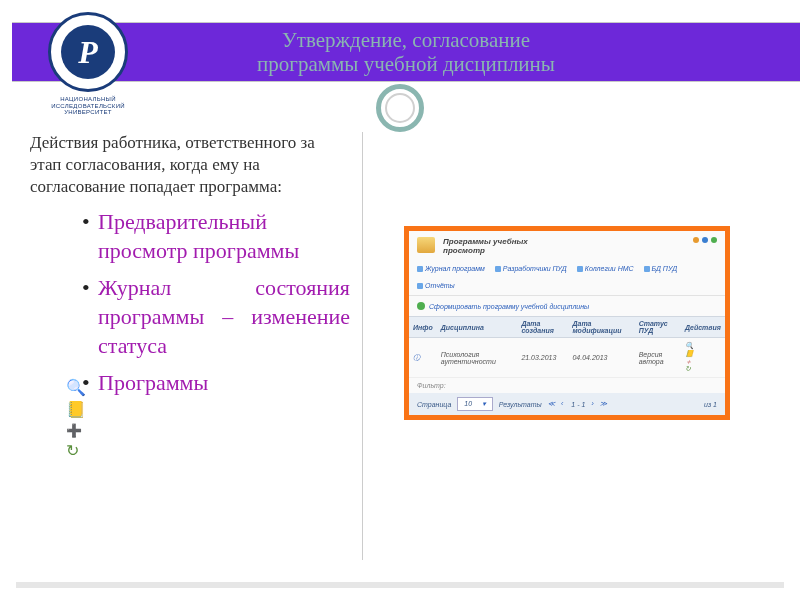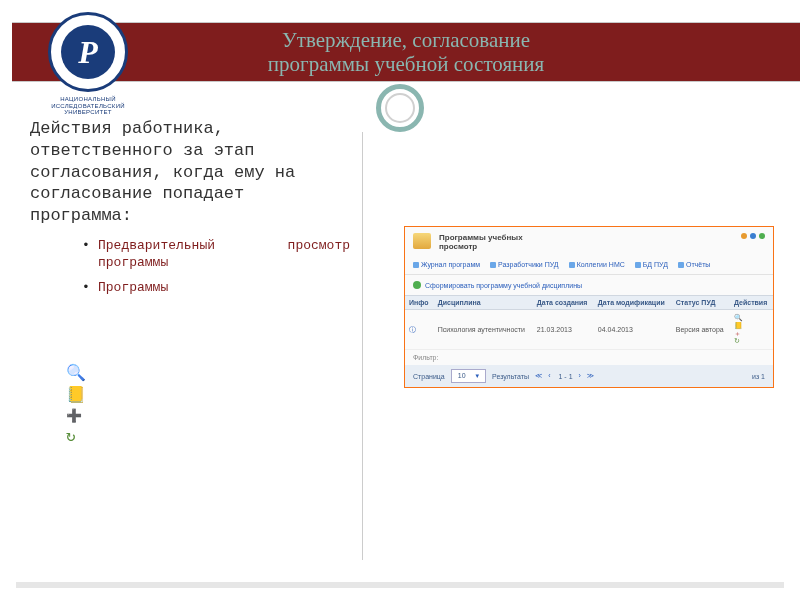--- a/index.html
+++ b/index.html
@@ -1,36 +1,36 @@
 <!DOCTYPE html>
 <html><head>
 <meta charset="utf-8">
 <style>
   * { box-sizing: border-box; margin: 0; padding: 0; }
   body { width: 800px; height: 600px; font-family: Georgia, 'Times New Roman', serif; background: #fff; position: relative; }
   .slide { width: 800px; height: 600px; position: relative; }
-  .header-band { position: absolute; top: 22px; left: 12px; right: 0; height: 60px; border-top: 1px solid #c8c8c8; border-bottom: 1px solid #c8c8c8; background: #7f1d1d; display:flex; justify-content:center; align-items:center; }
+  .header-band { position: absolute; top: 22px; left: 12px; right: 0; height: 60px; border-top: 1px solid #c8c8c8; border-bottom: 1px solid #c8c8c8; background: #6d28d9; display:flex; justify-content:center; align-items:center; }
   .title { color: #8ab6b0; font-size: 21px; text-align: center; line-height: 1.15; font-family: Georgia, serif; }
   .logo-wrap { position:absolute; top:12px; left:28px; text-align:center; width:120px; }
   .logo { width:80px; height:80px; border-radius:50%; border:3px solid #1a3c7a; position:relative; margin:0 auto; background:#fff; display:flex; align-items:center; justify-content:center; }
   .logo-inner { width:54px; height:54px; border-radius:50%; background:#1a3c7a; color:#fff; display:flex; align-items:center; justify-content:center; font-family: Georgia, serif; font-size:32px; font-weight:bold; font-style:italic; }
   .logo-caption { font-size:6px; color:#1a3c7a; letter-spacing:0.3px; margin-top:4px; font-family: Arial, sans-serif; line-height:1.1; }
   .ring { position:absolute; top:84px; left:50%; transform:translateX(-50%); width:48px; height:48px; border-radius:50%; border:5px solid #8ab6b0; background:#fff; }
   .ring::after { content:""; position:absolute; inset:4px; border:2px solid #d0d0d0; border-radius:50%; }
   .divider-v { position:absolute; top:132px; bottom:40px; left:362px; width:0; border-left:1px solid #ccc; }
   .footer-band { position:absolute; bottom:12px; left:16px; right:16px; height:6px; background:#e6e6e6; }
-  .left-col { position:absolute; top:118px; left:30px; width:320px;font-family:Liberation Mono, monospace; }
+  .left-col { position:absolute; top:132px; left:30px; width:320px; }
   .intro { color:#333; font-size:17px; line-height:1.28; margin-bottom:10px; }
   .icons-col { position:absolute; top:248px; left:36px; width:24px; }
   .icons-col span { display:block; margin-bottom:6px; font-size:16px; line-height:1; }
   .bullets { margin-left:52px; list-style:none; }
-  .bullets li { position:relative; padding-left:16px; font-size:13px; color:#7f1d1d; line-height:1.32; margin-bottom:8px; text-align:justify; }
+  .bullets li { position:relative; padding-left:16px; font-size:22px; color:#a21caf; line-height:1.32; margin-bottom:8px; text-align:justify; }
   .bullets li::before { content:"•"; position:absolute; left:0; color:#222; }
   .right-col { position:absolute; top:226px; left:404px; width:370px; }
-  .screenshot { width:370px; border:1px solid #f97316; background:#fafafa; font-family: Arial, sans-serif; font-size:8px; color:#444; }
+  .screenshot { width:326px; border:5px solid #f97316; background:#fafafa; font-family: Arial, sans-serif; font-size:8px; color:#444;font-style:italic; }
   .ss-top { display:flex; align-items:flex-start; padding:6px 8px; }
   .ss-folder { width:18px; height:16px; background:linear-gradient(#f6d77a,#e2a83e); border-radius:2px; margin-right:8px; }
   .ss-h1 { color:#444; font-weight:bold; line-height:1.15; font-size:8px; }
   .ss-dots { margin-left:auto; display:flex; gap:3px; }
   .dot { width:6px; height:6px; border-radius:50%; }
   .dot.o{background:#e79a2f}.dot.b{background:#3a7ed0}.dot.g{background:#4fae4f}
   .ss-tabs { display:flex; gap:10px; padding:4px 8px 6px; border-bottom:1px solid #e2e2e2; flex-wrap:wrap; }
   .ss-tab { color:#2a5ebb; font-size:7px; white-space:nowrap; display:flex; gap:2px; align-items:center; }
   .ss-tab::before { content:""; display:inline-block; width:6px; height:6px; background:#6aa7e8; border-radius:1px; }
   .ss-action { padding:6px 8px; display:flex; align-items:center; gap:4px; color:#2a5ebb; font-size:7px; }
@@ -46,21 +46,21 @@
   .pager-arrows { color:#2a5ebb; letter-spacing:2px; }
 </style>
 </head>
 <body>
 
 <div class="slide">
 
   <div class="header-band">
     <div class="title">
       <span>Утверждение, согласование</span><br>
-      <span>программы учебной состояния</span>
+      <span>программы учебной дисциплины</span>
     </div>
   </div>
 
   <div class="logo-wrap">
     <div class="logo">
       <div class="logo-inner">Р</div>
     </div>
     <div class="logo-caption">
       <span>НАЦИОНАЛЬНЫЙ ИССЛЕДОВАТЕЛЬСКИЙ</span><br>
       <span>УНИВЕРСИТЕТ</span>
@@ -73,20 +73,21 @@
   <div class="left-col">
     <p class="intro">Действия работника, ответственного за этап согласования, когда ему на согласование попадает программа:</p>
     <div class="icons-col">
       <span style="filter:sepia(1) saturate(4) hue-rotate(180deg)">🔍</span>
       <span>📒</span>
       <span style="color:#c0504d;font-size:13px">➕</span>
       <span style="color:#5a8f3c">↻</span>
     </div>
     <ul class="bullets">
       <li>Предварительный просмотр программы</li>
+      <li>Журнал состояния программы – изменение статуса</li>
       <li>Программы</li>
     </ul>
   </div>
 
   <div class="right-col">
     <div class="screenshot">
       <div class="ss-top">
         <div class="ss-folder"></div>
         <div class="ss-h1">
           <span>Программы учебных</span><br>

